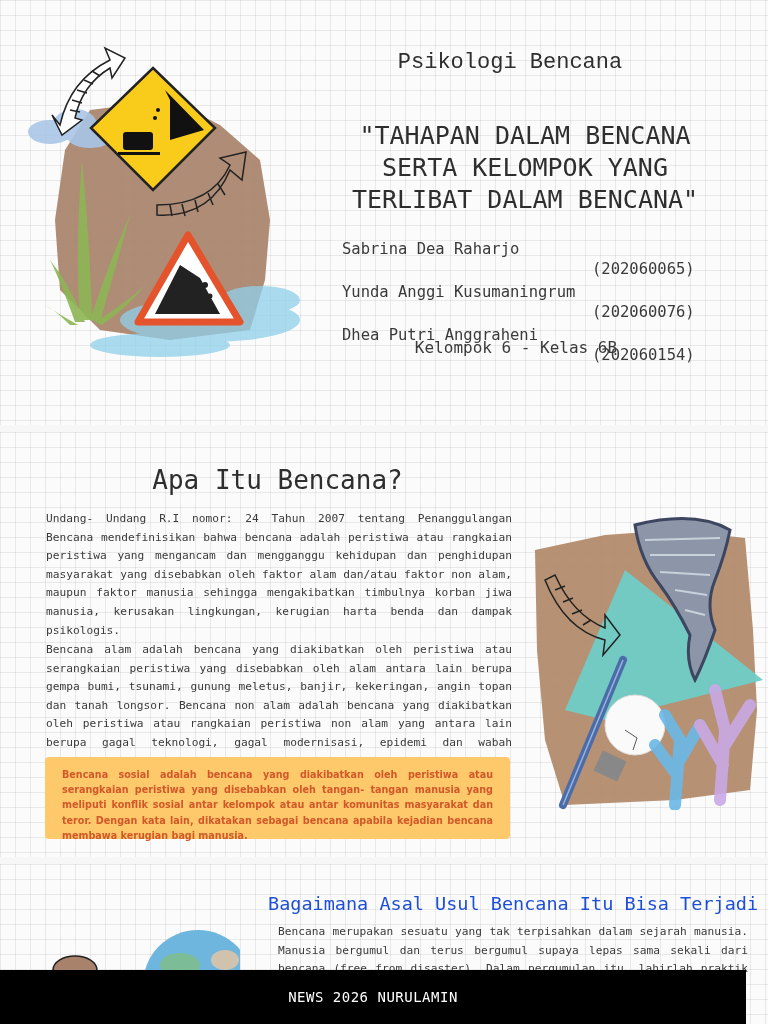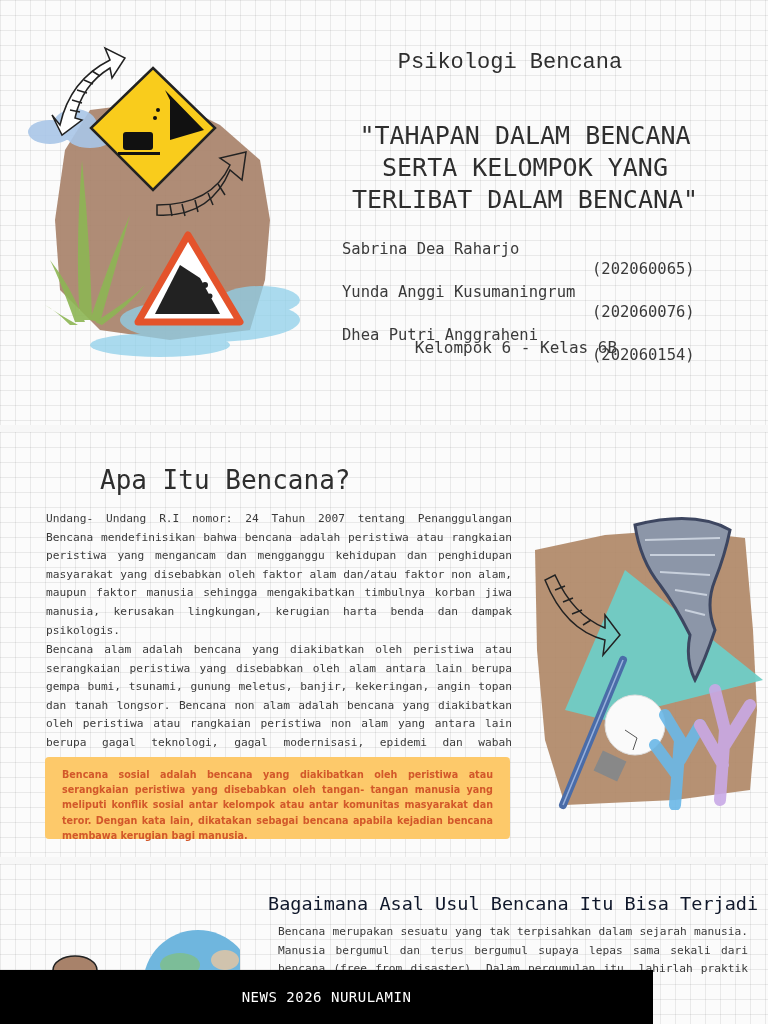--- a/index.html
+++ b/index.html
@@ -19,34 +19,34 @@
 
   .abs { position: absolute; }
   .subject { left: 335px; top: 50px; width: 350px; text-align: center; font-size: 22px; color: #2e2e2e; font-family: Liberation Mono, monospace; }
   .main-title { left: 330px; top: 120px; width: 390px; text-align: center; font-size: 25px; line-height: 32px; color: #2e2e2e; }
   .members { left: 342px; top: 238px; font-size: 15.5px; line-height: 23px; color: #3a3a3a; }
   .member-row { display: flex; }
   .member-name { width: 250px; white-space: pre; }
   .member-id { width: 110px; margin-top: 20px; }
   .group { left: 336px; top: 338px; width: 360px; text-align: center; font-size: 16px; color: #3a3a3a; }
 
-  .h2 { left: 100px; top: 465px; width: 355px; font-size: 26px; color: #2e2e2e; }
+  .h2 { left: 100px; top: 465px; width: 355px; text-align: center; font-size: 26px; color: #2e2e2e; }
   .body-text { left: 46px; width: 466px; font-size: 11.2px; line-height: 18.6px; text-align: justify; color: #3a3a3a; }
   .p1 { top: 510px; }
   .p2 { top: 641px; }
   .callout {
     left: 45px; top: 757px; width: 465px; height: 82px; background: #fdc96a;
     border-radius: 4px; padding: 10px 17px; font-family: "DejaVu Sans", sans-serif;
     font-size: 9.6px; line-height: 15.2px; color: #d2582a; text-align: justify; font-weight: bold;
   }
-  .h3 { left: 268px; top: 893px; font-size: 18.5px; color: #0f172a; white-space: nowrap; }
+  .h3 { left: 268px; top: 893px; font-size: 18.5px; color: #1d4ed8; white-space: nowrap; }
   .p3 { left: 278px; top: 923px; width: 470px; font-size: 11.2px; line-height: 18.6px; text-align: justify; color: #3a3a3a; }
 
   .footer {
-    position: absolute; left: 0; top: 970px; width: 653px; height: 54px;
+    position: absolute; left: 0; top: 970px; width: 746px; height: 54px;
     background: #000; color: #fff; text-align: center; line-height: 54px;
     font-family: "DejaVu Sans Mono", monospace; font-size: 14px; letter-spacing: 0.5px;
   }
 </style>
 </head>
 <body>
 
 <div class="slide" id="slide1">
 
   <svg class="abs" style="left:20px;top:40px" width="300" height="330" viewBox="0 0 300 330">

